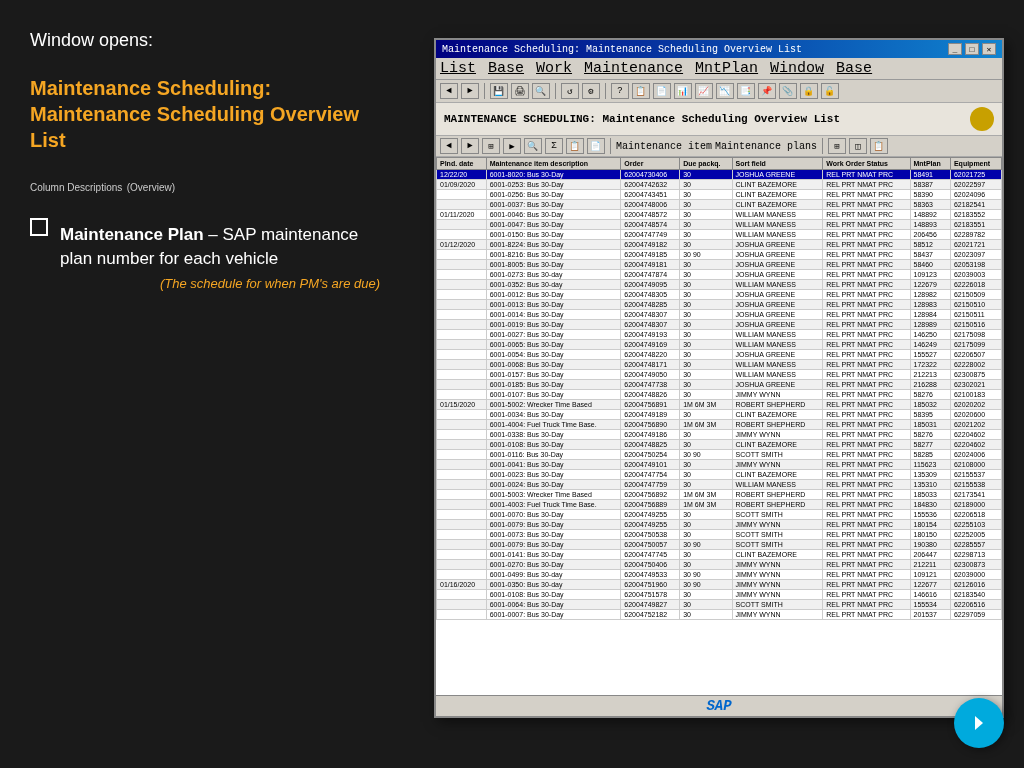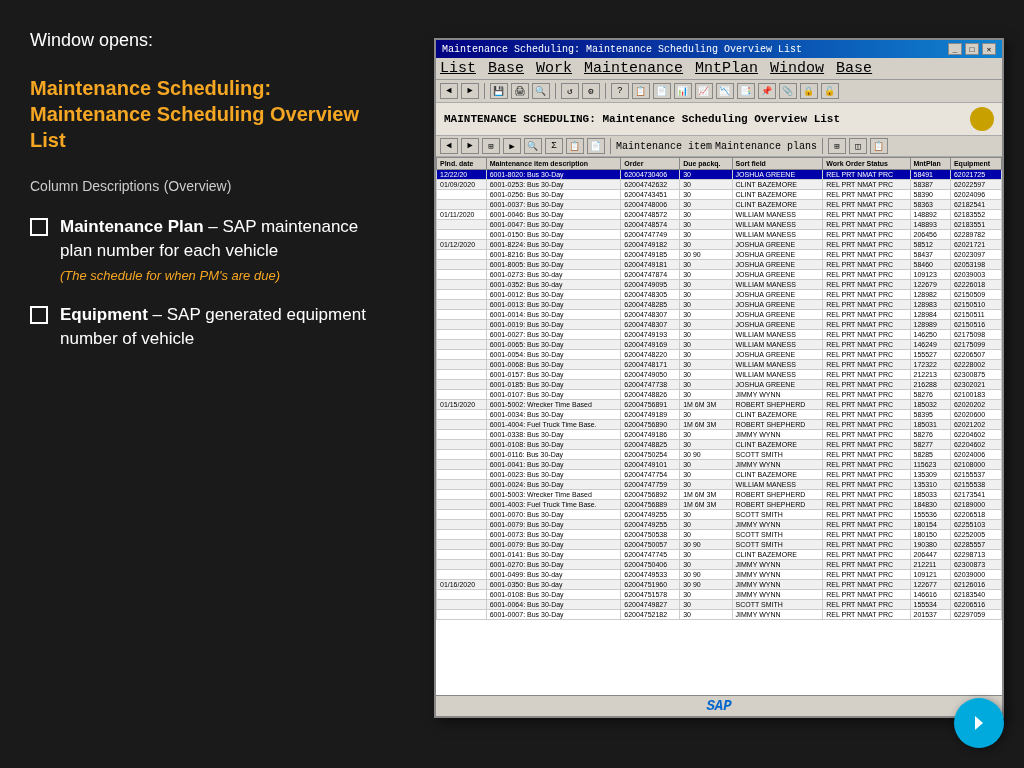--- a/index.html
+++ b/index.html
@@ -40,21 +40,21 @@
     .column-desc-header {
       font-size: 16px;
       color: #f5a623;
       font-weight: bold;
       margin-bottom: 20px;
     }
 
     .column-desc-header span {
       color: #ccc;
       font-weight: normal;
-      font-size: 14px;
+      font-size: 10px;
     }
 
     .bullet-item {
       display: flex;
       align-items: flex-start;
       margin-bottom: 18px;
       color: #fff;
       font-size: 17px;
       line-height: 1.4;
     }
@@ -66,27 +66,29 @@
       margin-right: 12px;
       margin-top: 3px;
       flex-shrink: 0;
       display: flex;
       align-items: center;
       justify-content: center;
     }
 
     .bullet-text {
       flex: 1;
+      margin-top: 8px;
     }
 
     .sub-note {
       color: #f5a623;
       font-size: 13px;
       font-style: italic;
       margin-top: 4px;
+      text-align: right;
     }
 
     
     .sap-window {
       position: absolute;
       right: 20px;
       top: 38px;
       width: 570px;
       height: 680px;
       background: #d4d0c8;
@@ -305,26 +307,20 @@
   </div>
 
   <div class="bullet-item">
     <div class="bullet-checkbox"></div>
     <div class="bullet-text">
       <strong>Maintenance Plan</strong> – SAP maintenance plan number for each vehicle
       <div class="sub-note">(The schedule for when PM's are due)</div>
     </div>
   </div>
 
-  <div class="bullet-item">
-    <div class="bullet-checkbox"></div>
-    <div class="bullet-text">
-      <strong>Equipment</strong> – SAP generated equipment number of vehicle
-    </div>
-  </div>
 </div>
 
 <div class="sap-window">
 
   <div class="sap-title-bar">
     <span>Maintenance Scheduling: Maintenance Scheduling Overview List</span>
     <div class="sap-title-controls">
       <div class="sap-ctrl-btn">_</div>
       <div class="sap-ctrl-btn">□</div>
       <div class="sap-ctrl-btn">✕</div>

